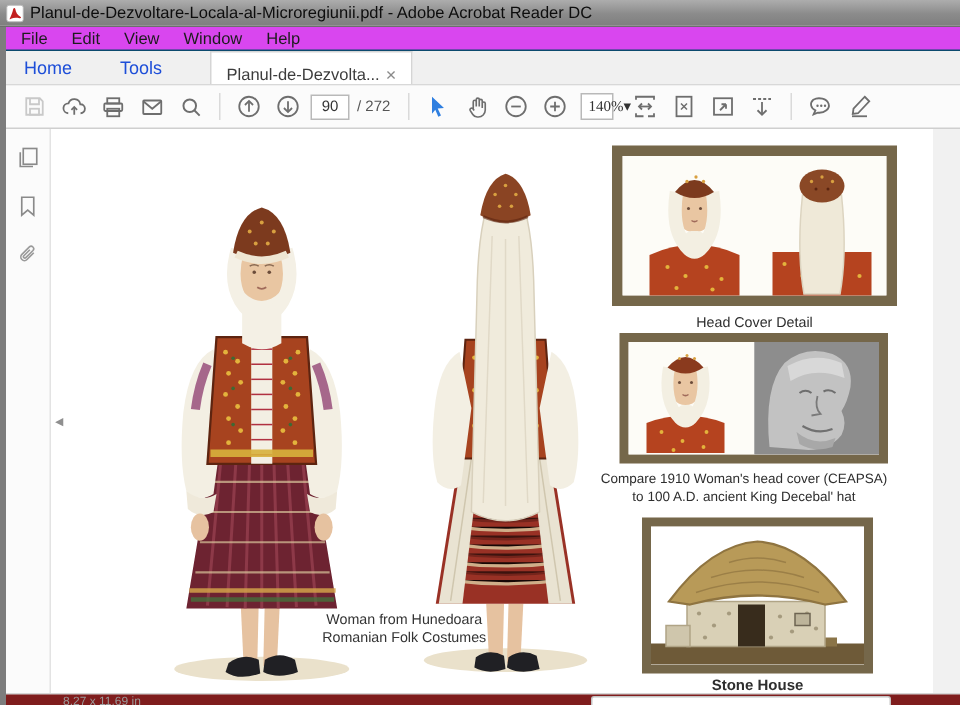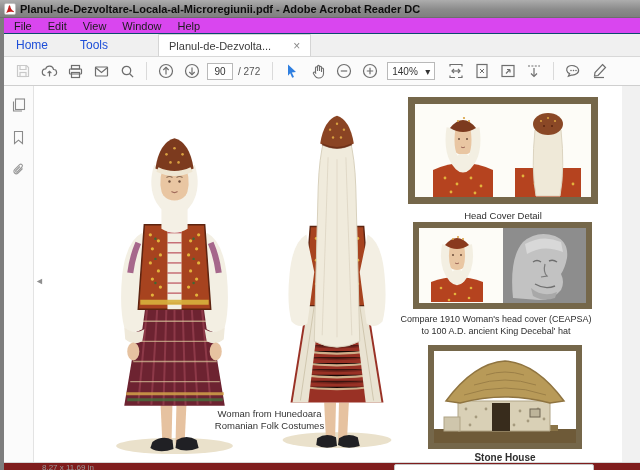--- a/index.html
+++ b/index.html
@@ -5,48 +5,48 @@
   * { box-sizing: border-box; }
   html,body { margin:0; padding:0; width:640px; height:470px; overflow:hidden;
               font-family:"Liberation Sans", sans-serif; background:#fff; }
   .window { position:relative; width:640px; height:470px; background:#f1f1f1; }
 
   
   .titlebar { position:absolute; left:0; top:0; width:640px; height:18px;
     background:linear-gradient(#adadad,#8b8b8b 55%, #7f7f7f);
     display:flex; align-items:center; padding-left:4px; gap:4px;
     border-bottom:1px solid #6e6e6e; }
-  .titlebar .title-text { font-size:11px; color:#0d0d0d; white-space:nowrap;font-weight:bold; }
+  .titlebar .title-text { font-size:11px; color:#0d0d0d; white-space:nowrap; }
   .pdficon { width:12px; height:12px; flex:0 0 auto; }
 
   
   .menubar { position:absolute; left:0; top:18px; width:640px; height:16px;
     background:#d946ef; display:flex; align-items:center; padding-left:6px;
     border-bottom:1px solid #0c4a6e;text-align:center; }
   .menu-item { font-size:11px; color:#1c1c1c; padding:0 8px; cursor:default; }
 
   
   .tabbar { position:absolute; left:0; top:34px; width:640px; height:23px;
     background:#f0f0f0; border-bottom:1px solid #d8d8d8; display:flex; align-items:stretch; }
   .app-tab { font-size:12px; color:#1d4ed8; padding:4px 16px 0 16px; }
-  .doc-tab { margin-left:34px; background:#fff; border:1px solid #d5d5d5; border-bottom:none;
-    display:flex; align-items:center; gap:22px; padding:0 10px; font-size:11px; color:#3c3c3c; }
+  .doc-tab { margin-left:16px; background:#fff; border:1px solid #d5d5d5; border-bottom:none;
+    display:flex; align-items:flex-end; gap:4px; padding:0 10px; font-size:11px; color:#3c3c3c; }
   .tab-close { color:#8a8a8a; font-size:12px; line-height:1; }
 
   
   .toolbar { position:absolute; left:0; top:57px; width:640px; height:29px;
     background:#fbfbfb; border-bottom:1px solid #cfcfcf;
     display:flex; align-items:center; padding-left:10px; }
   .tbtn { width:26px; height:22px; display:flex; align-items:center; justify-content:center; flex:0 0 auto; }
   .tb-divider { width:1px; height:18px; background:#dadada; margin:0 6px; flex:0 0 auto; }
   .page-input { width:26px; height:17px; border:1px solid #b9b9b9; font-size:10px;
     text-align:center; font-family:"Liberation Sans",sans-serif; color:#333; padding:0; margin-left:2px; }
   .page-total { font-size:10px; color:#555; margin:0 6px 0 5px; }
-  .zoom-box { width:48px; height:18px; border:1px solid #b9b9b9; background:#fff;
-    display:flex; align-items:center; justify-content:space-between; padding:0 4px; margin:0 8px 0 4px; }
+  .zoom-box { width:22px; height:18px; border:1px solid #b9b9b9; background:#fff;
+    display:flex; align-items:center; justify-content:space-between; padding:0 4px; margin:0 8px 0 4px;font-family:Liberation Serif, serif; }
   .zoom-box span { font-size:10px; color:#333; }
   .zoom-caret { font-size:8px; color:#666; }
 
   
   .content { position:absolute; left:0; top:86px; width:640px; height:384px; background:#f1f1f1; }
   .win-left-edge { position:absolute; left:0; top:18px; width:4px; height:452px; background:#7d7d7d; }
   .sidebar { position:absolute; left:4px; top:0; width:30px; height:100%;
     background:#fbfbfb; border-right:1px solid #e3e3e3;
     display:flex; flex-direction:column; align-items:center; padding-top:10px; gap:14px; }
   .sbtn { width:18px; height:18px; display:flex; align-items:center; justify-content:center; }

